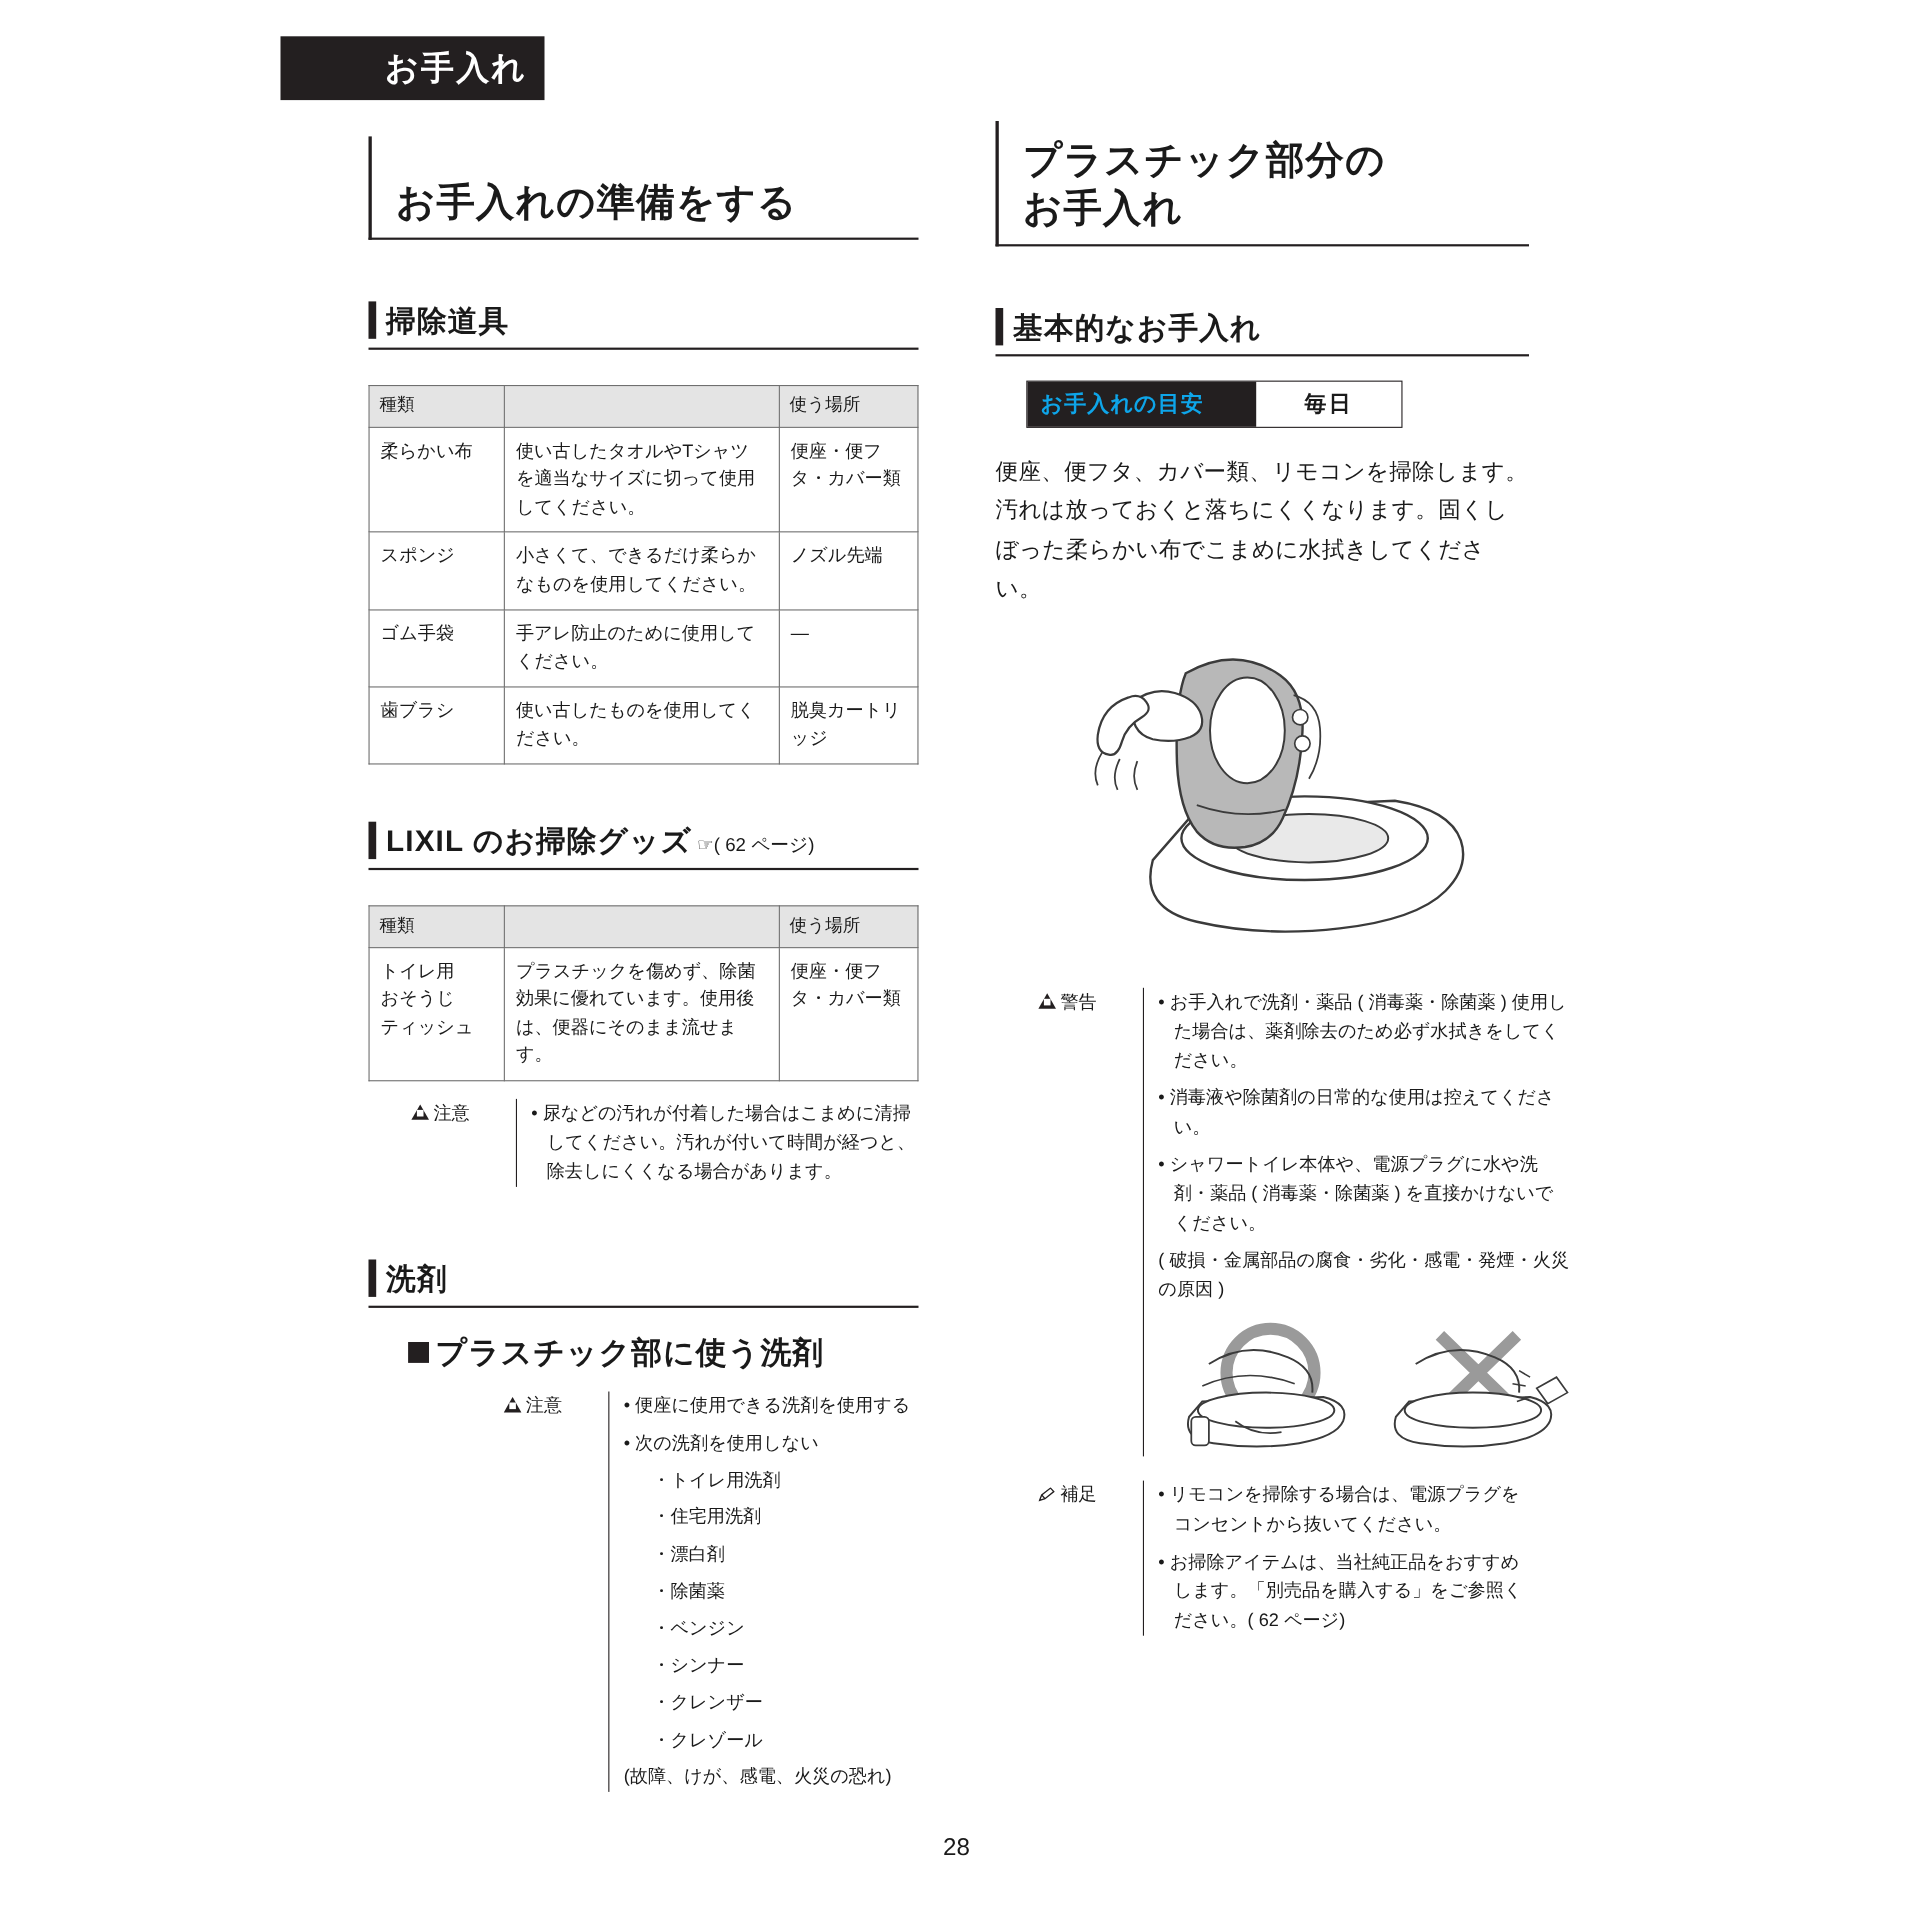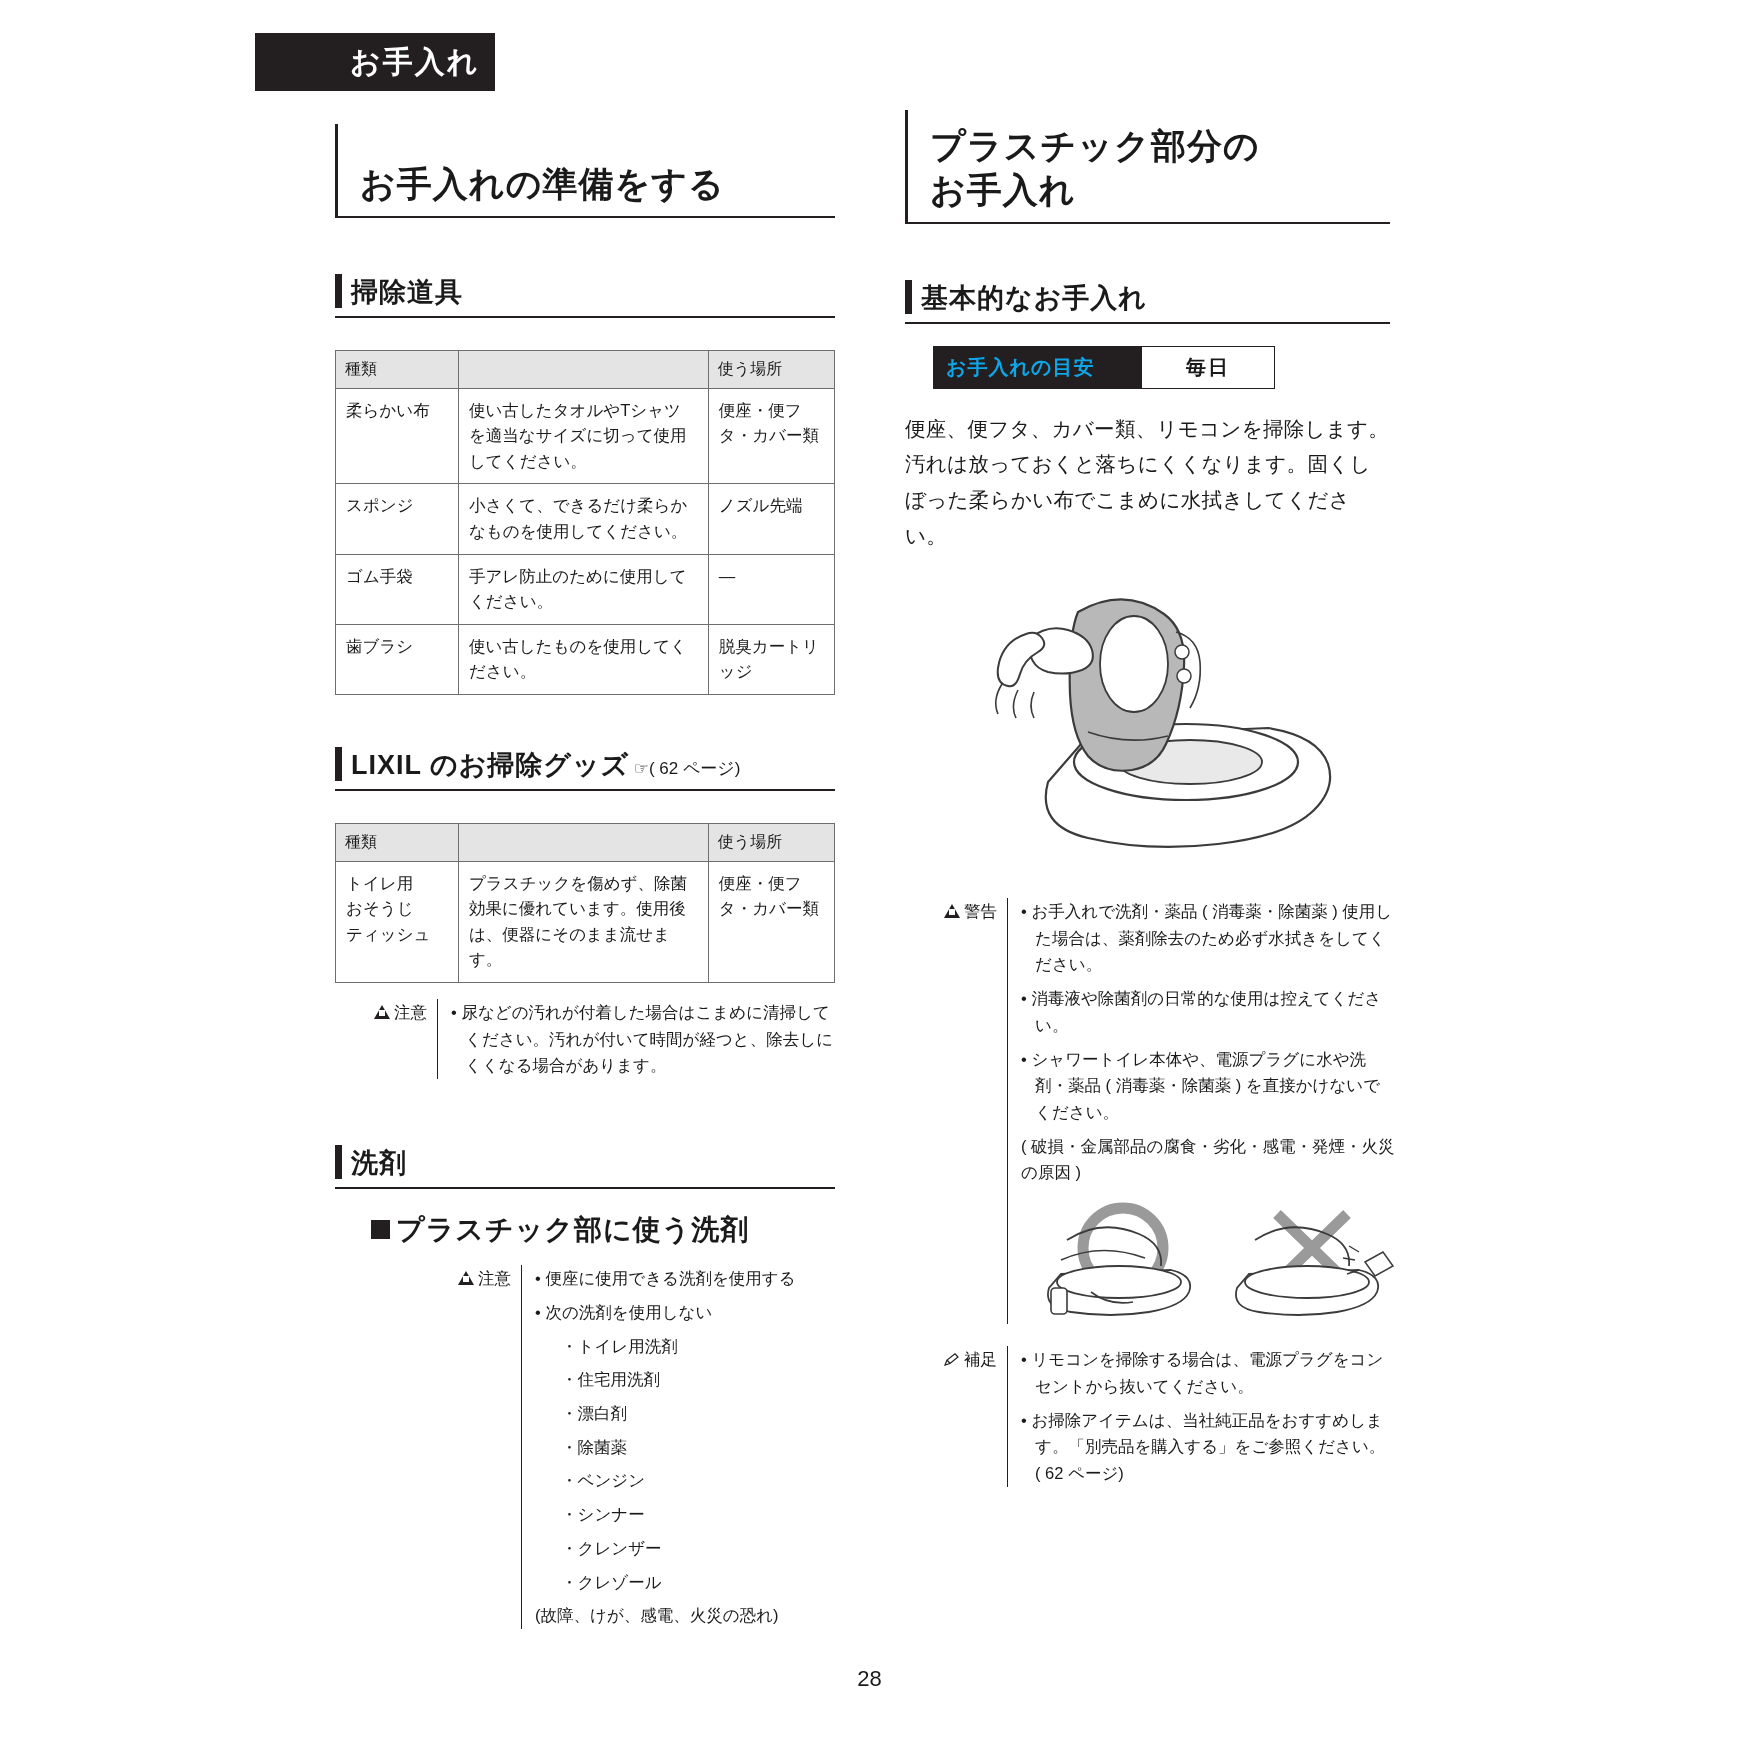--- a/index.html
+++ b/index.html
@@ -140,20 +140,21 @@
     flex: 0 0 92px;
     text-align: right;
     padding-right: 10px;
     white-space: nowrap;
     font-size: 16.5px;
   }
   .note .body {
     border-left: 1.5px solid #231f20;
     padding-left: 13px;
     flex: 1;
+    margin-left: 32px;
   }
   .note .body p {
     margin: 0 0 7px 0;
     text-indent: -14px;
     padding-left: 14px;
   }
   .note .body p:last-child { margin-bottom: 0; }
   .note .body p.plain { text-indent: 0; padding-left: 0; }
   .note .body p.ind { text-indent: 0; padding-left: 26px; }
 

